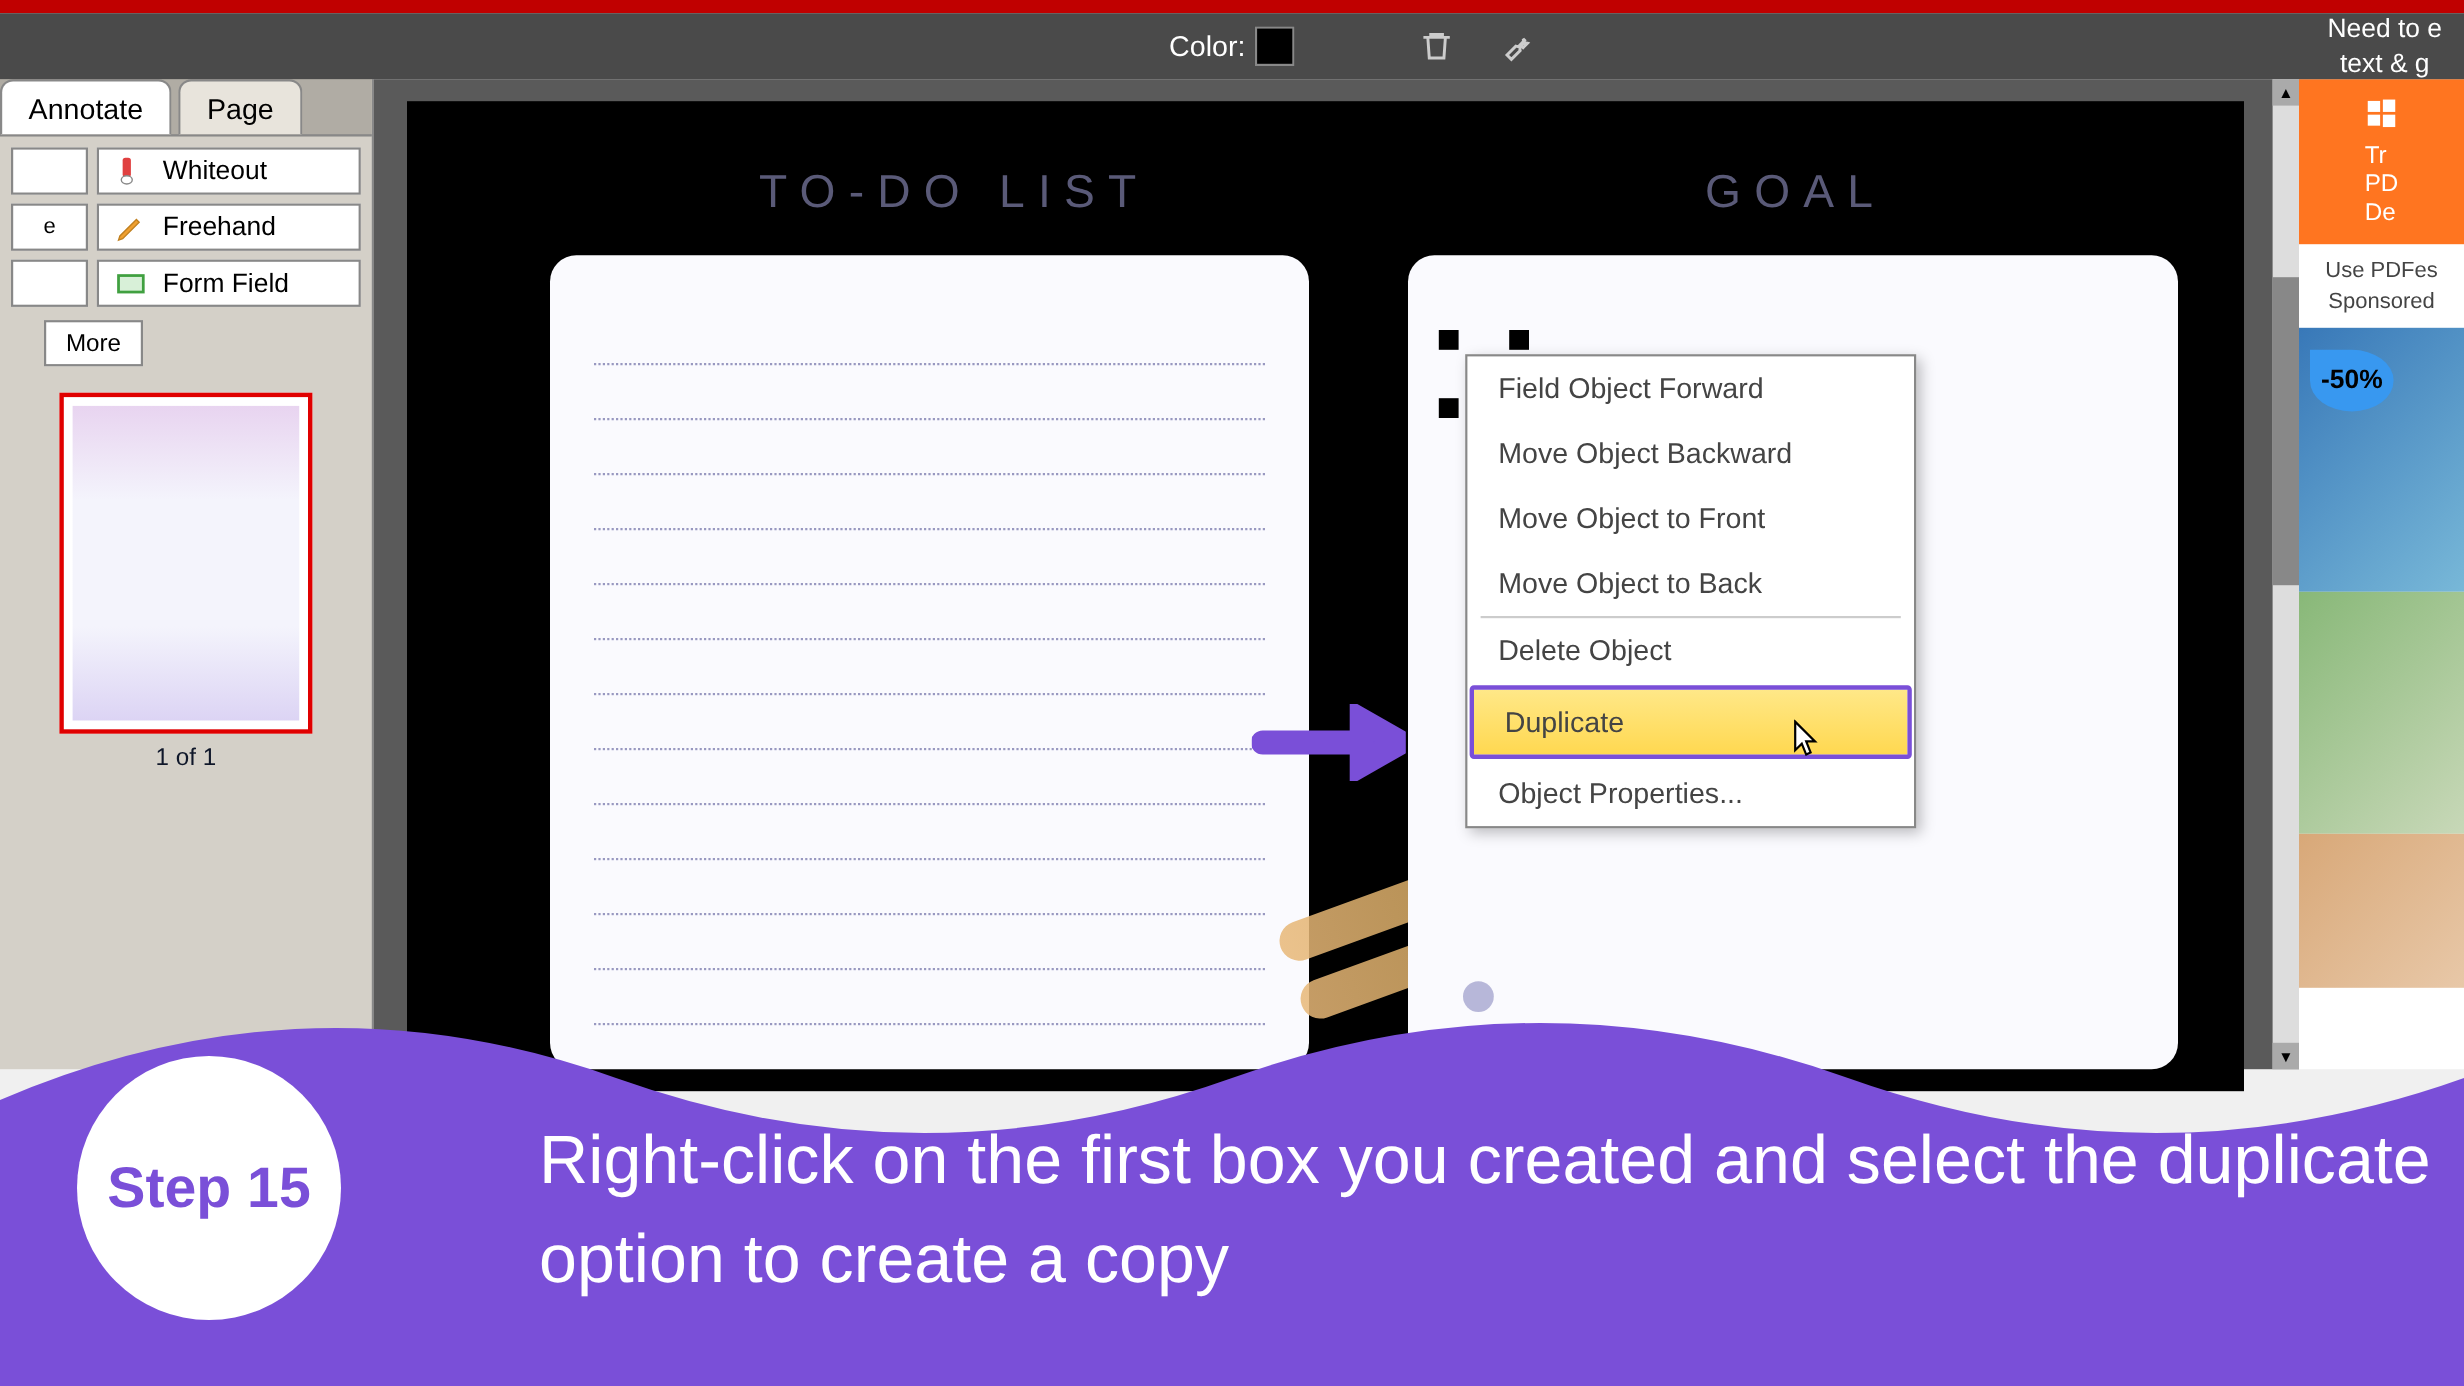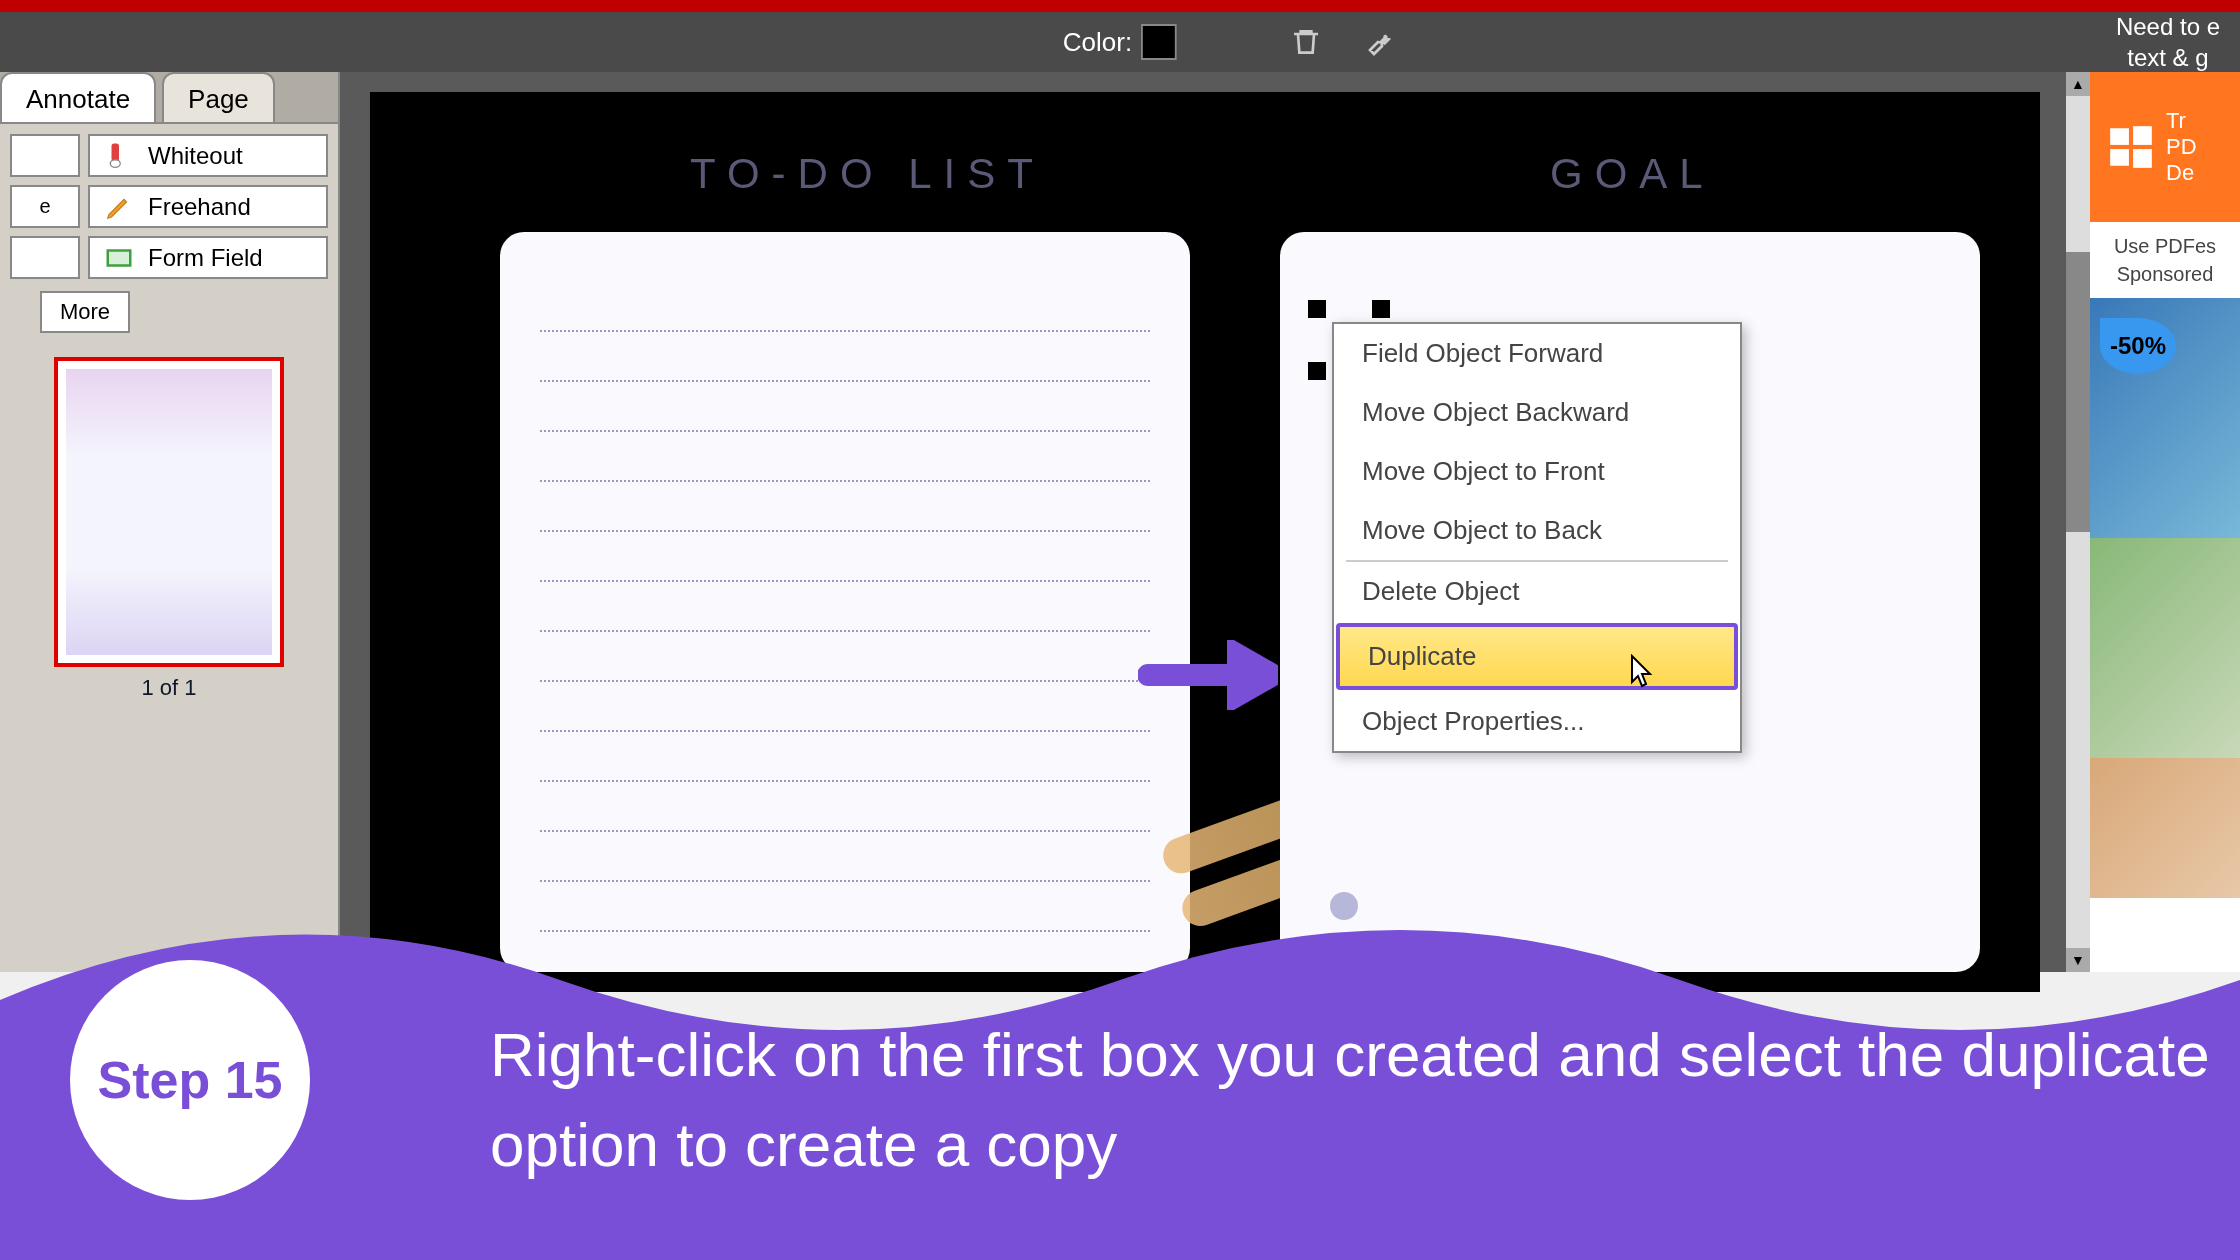--- a/index.html
+++ b/index.html
@@ -60,21 +60,21 @@
 .context-menu { position: absolute; left: 962px; top: 230px; width: 410px; background: #fff; border: 2px solid #888; box-shadow: 4px 4px 12px rgba(0,0,0,0.25); z-index: 10; }
 .menu-item { padding: 14px 28px; font-size: 26px; color: #444; cursor: pointer; }
 .menu-separator { border-top: 2px solid #ccc; margin: 0 12px; }
 .menu-item-highlighted { background: linear-gradient(180deg, #ffe888 0%, #ffd850 100%); border: 4px solid #7a4fd8; margin: 2px; border-radius: 4px; }
 
 .arrow-pointer { position: absolute; left: 768px; top: 548px; z-index: 9; }
 
 .cursor { position: absolute; left: 1254px; top: 562px; z-index: 20; }
 
 .right-sidebar { width: 150px; background: #fff; }
-.promo-box { height: 150px; background: #ff7520; color: #fff; padding: 16px; font-size: 22px; display: flex; align-items: center; gap: 10px; }
+.promo-box { height: 150px; background: #ff7520; color: #fff; padding: 16px; font-size: 22px; display: flex; align-items: center; gap: 10px; flex-direction: column; }
 .sponsor-text { text-align: center; font-size: 20px; color: #444; padding: 10px; line-height: 1.4; }
 .ad-img { width: 100%; height: 240px; background: linear-gradient(135deg, #3878b8 0%, #78b8d8 100%); position: relative; }
 .discount-badge { position: absolute; left: 10px; top: 20px; background: #3898f0; color: #000000; font-size: 24px; padding: 14px 10px; border-radius: 0 50% 50% 50%; font-weight: bold; }
 
 .bottom-banner { position: absolute; bottom: 0; left: 0; width: 100%; height: 380px; }
 .wave-bg { position: absolute; bottom: 0; width: 100%; height: 380px; }
 .step-circle { position: absolute; left: 70px; bottom: 60px; width: 240px; height: 240px; background: #fff; border-radius: 50%; display: flex; align-items: center; justify-content: center; z-index: 30; }
 .step-text { font-size: 52px; font-weight: 600; color: #7a4fd8; }
 .instruction-text { position: absolute; left: 490px; bottom: 70px; font-size: 62px; color: #fff; z-index: 30; line-height: 1.45; font-weight: 500; }
 </style>

